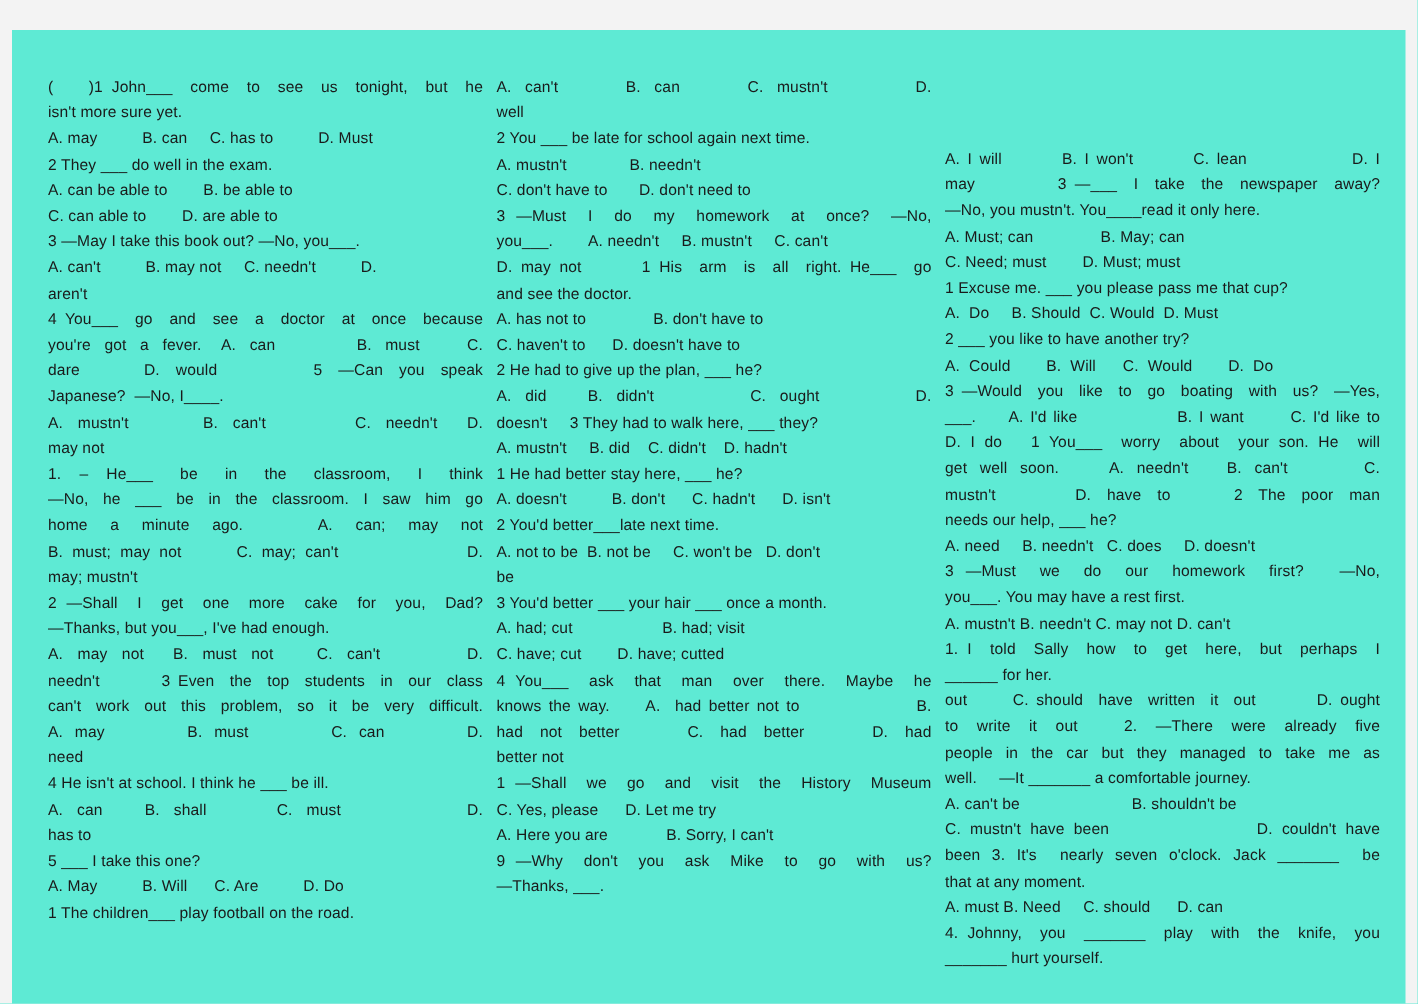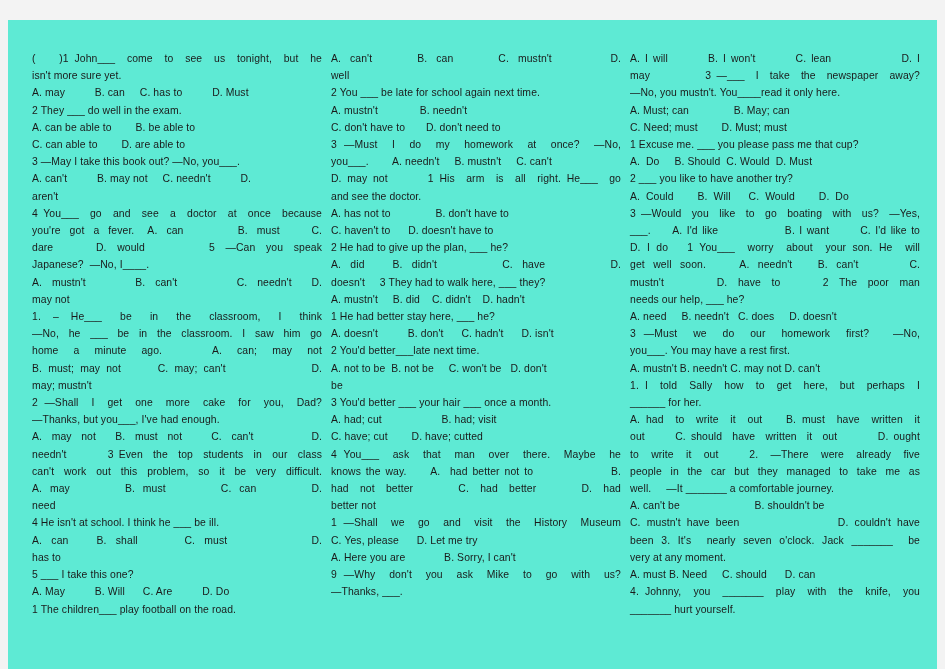--- a/index.html
+++ b/index.html
@@ -31,21 +31,21 @@
     height: 600px;
     display: flex;
     flex-direction: row;
     gap: 0px;
   }
   .col {
     width: 290px;
     margin-right: 9px;
     box-sizing: border-box;
   }
-  .col:last-child { margin-right: 0; }
+  .col:last-child { margin-right: 0; margin-top: 48px; }
 
   .line {
     font-size: 10.4px;
     line-height: 17.2px;
     color: #1a1a1a;
     text-align: justify;
     text-justify: inter-word;
     white-space: pre-wrap;
     word-spacing: 0px;
     letter-spacing: 0.1px;
@@ -105,21 +105,21 @@
         <div class="line last">2 You ___ be late for school again next time.</div>
         <div class="line last">A. mustn't              B. needn't</div>
         <div class="line last">C. don't have to       D. don't need to</div>
         <div class="line j">3 —Must  I  do  my  homework  at  once?  —No,</div>
         <div class="line last">you___.        A. needn't     B. mustn't     C. can't</div>
         <div class="line j">D. may not       1 His  arm  is  all  right. He___  go</div>
         <div class="line last">and see the doctor.</div>
         <div class="line last">A. has not to               B. don't have to</div>
         <div class="line last">C. haven't to      D. doesn't have to</div>
         <div class="line last">2 He had to give up the plan, ___ he?</div>
-        <div class="line j">A.  did      B.  didn't              C.  have              D.</div>
+        <div class="line j">A.  did      B.  didn't              C.  ought              D.</div>
         <div class="line last">doesn't     3 They had to walk here, ___ they?</div>
         <div class="line last">A. mustn't     B. did    C. didn't    D. hadn't</div>
         <div class="line last">1 He had better stay here, ___ he?</div>
         <div class="line last">A. doesn't          B. don't      C. hadn't      D. isn't</div>
         <div class="line last">2 You'd better___late next time.</div>
         <div class="line last">A. not to be  B. not be     C. won't be   D. don't</div>
         <div class="line last">be</div>
         <div class="line last">3 You'd better ___ your hair ___ once a month.</div>
         <div class="line last">A. had; cut                    B. had; visit</div>
         <div class="line last">C. have; cut        D. have; cutted</div>
@@ -148,28 +148,27 @@
         <div class="line j">D. I do   1 You___  worry  about  your son. He  will</div>
         <div class="line j">get  well  soon.        A.  needn't      B.  can't            C.</div>
         <div class="line j">mustn't          D.  have  to        2  The  poor  man</div>
         <div class="line last">needs our help, ___ he?</div>
         <div class="line last">A. need     B. needn't   C. does     D. doesn't</div>
         <div class="line j">3 —Must  we  do  our  homework  first?   —No,</div>
         <div class="line last">you___. You may have a rest first.</div>
         <div class="line last">A. mustn't B. needn't C. may not D. can't</div>
         <div class="line j">1. I  told  Sally  how  to  get  here,  but  perhaps  I</div>
         <div class="line last">______ for her.</div>
-        <div class="line j">A. had  to  write  it  out    B. must  have  written  it</div>
         <div class="line j">out      C. should  have  written  it  out        D. ought</div>
         <div class="line j">to  write  it  out     2.  —There  were  already  five</div>
         <div class="line j">people in the car but they managed to take me as</div>
         <div class="line last">well.     —It _______ a comfortable journey.</div>
         <div class="line last">A. can't be                         B. shouldn't be</div>
         <div class="line j">C. mustn't have been                D. couldn't have</div>
         <div class="line j">been 3. It's  nearly seven o'clock. Jack _______  be</div>
-        <div class="line last">very at any moment.</div>
+        <div class="line last">that at any moment.</div>
         <div class="line last">A. must B. Need     C. should      D. can</div>
         <div class="line j">4. Johnny,  you  _______  play  with  the  knife,  you</div>
         <div class="line last">_______ hurt yourself.</div>
       </div>
 
   </div>
 </div>
 
 </body></html>

